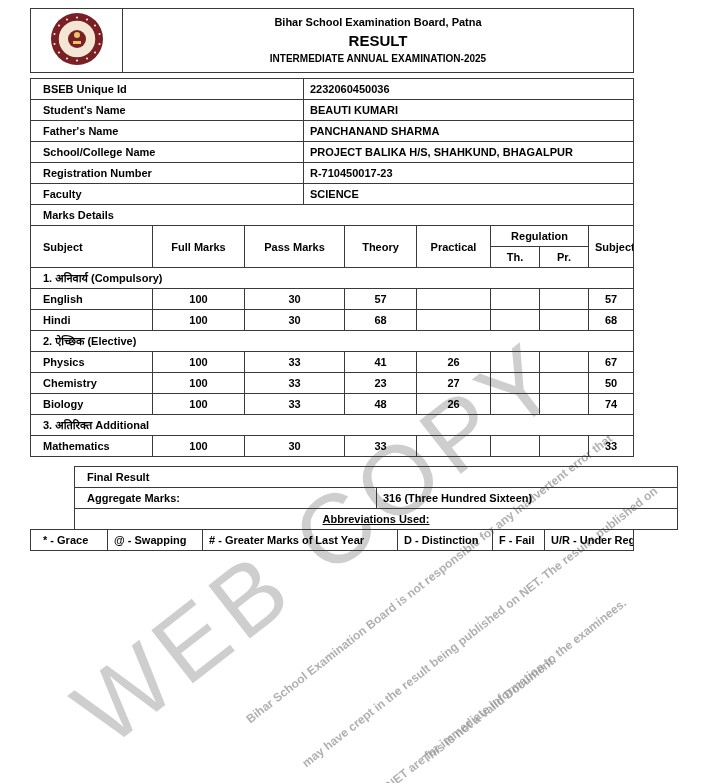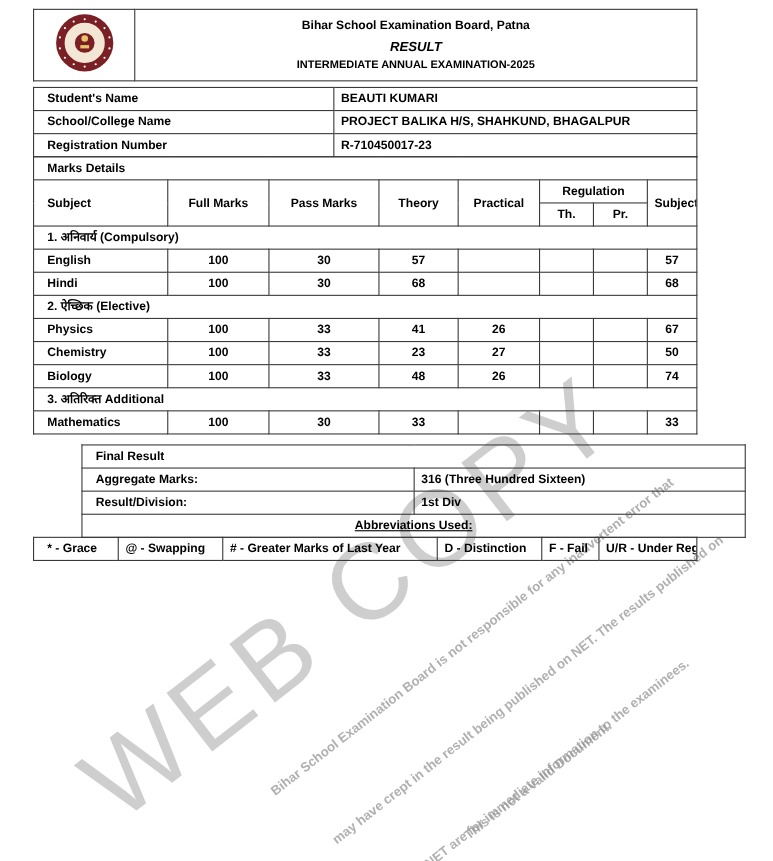--- a/index.html
+++ b/index.html
@@ -17,21 +17,21 @@
   }
   th { text-align:center; }
   .pl { padding-left:12px; }
   .num { text-align:center; }
   .h-subject { text-align:left; padding-left:12px; }
   
   .hdr-table td { height:64px; }
   .logo-cell { text-align:center; vertical-align:middle; }
   .title-cell { text-align:center; white-space:normal; }
   .board-name { font-size:11px; font-weight:bold; }
-  .result-label { font-size:12px; font-weight:bold; margin-top:5px;font-style:italic; }
+  .result-label { font-size:15px; font-weight:bold; margin-top:5px; }
   .exam-title { font-size:10px; font-weight:bold; margin-top:4px; }
   .detail-table { margin-top:5px; }
   .marks-table { margin-top:-1px; }
   .final-table { margin-top:9px;margin-left:44px; }
   .abbr-table { margin-top:-1px; }
   .abbr-title-cell { text-align:center; }
   .abbr-title-cell span { text-decoration:underline; }
   
   .wm-big {
     position:absolute; left:118px; top:662px; z-index:1; white-space:nowrap;
@@ -99,31 +99,43 @@
     </tr>
   </tbody>
     </table>
 
   <table class="detail-table">
     <colgroup>
         <col style="width:273px">
         <col>
       </colgroup>
     <tbody>
+        <tr>
+          <td class="pl">BSEB Unique Id</td>
+          <td>2232060450036</td>
+        </tr>
     <tr>
           <td class="pl">Student's Name</td>
           <td>BEAUTI KUMARI</td>
         </tr>
     <tr>
+          <td class="pl">Father's Name</td>
+          <td>PANCHANAND SHARMA</td>
+        </tr>
+    <tr>
           <td class="pl">School/College Name</td>
           <td>PROJECT BALIKA H/S, SHAHKUND, BHAGALPUR</td>
         </tr>
     <tr>
           <td class="pl">Registration Number</td>
           <td>R-710450017-23</td>
+        </tr>
+    <tr>
+          <td class="pl">Faculty</td>
+          <td>SCIENCE</td>
         </tr>
   </tbody>
     </table>
 
   <table class="marks-table">
     <colgroup>
       <col style="width:122px">
         <col style="width:92px">
         <col style="width:100px">
         <col style="width:72px">
@@ -231,24 +243,20 @@
       </colgroup>
     <tbody>
         <tr>
           <td colspan="2" class="pl">Final Result</td>
         </tr>
     <tr>
       <td class="pl">Aggregate Marks:</td>
       <td>316 (Three Hundred Sixteen)</td>
     </tr>
     <tr>
-      <td class="pl">Result/Division:</td>
-      <td>1st Div</td>
-    </tr>
-    <tr>
       <td colspan="2" class="abbr-title-cell">
         <span>Abbreviations Used:</span>
       </td>
     </tr>
   </tbody>
     </table>
 
   <table class="abbr-table">
     <colgroup>
       <col style="width:77px">

